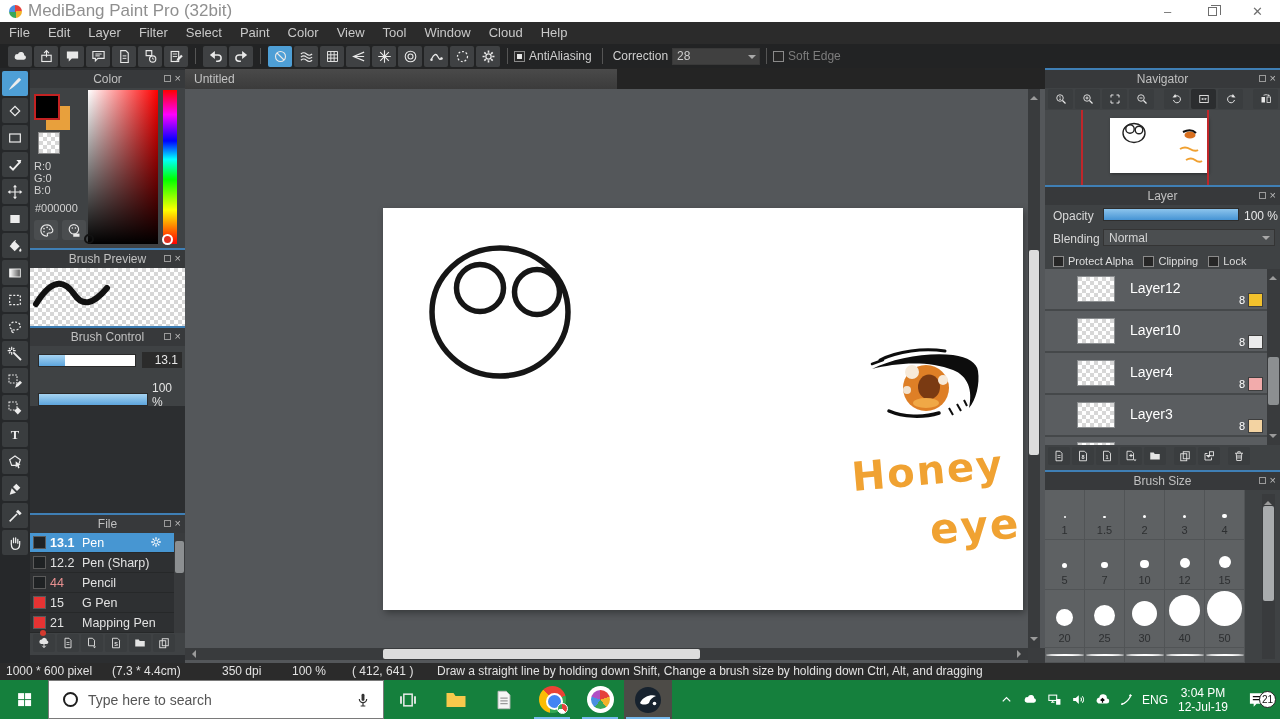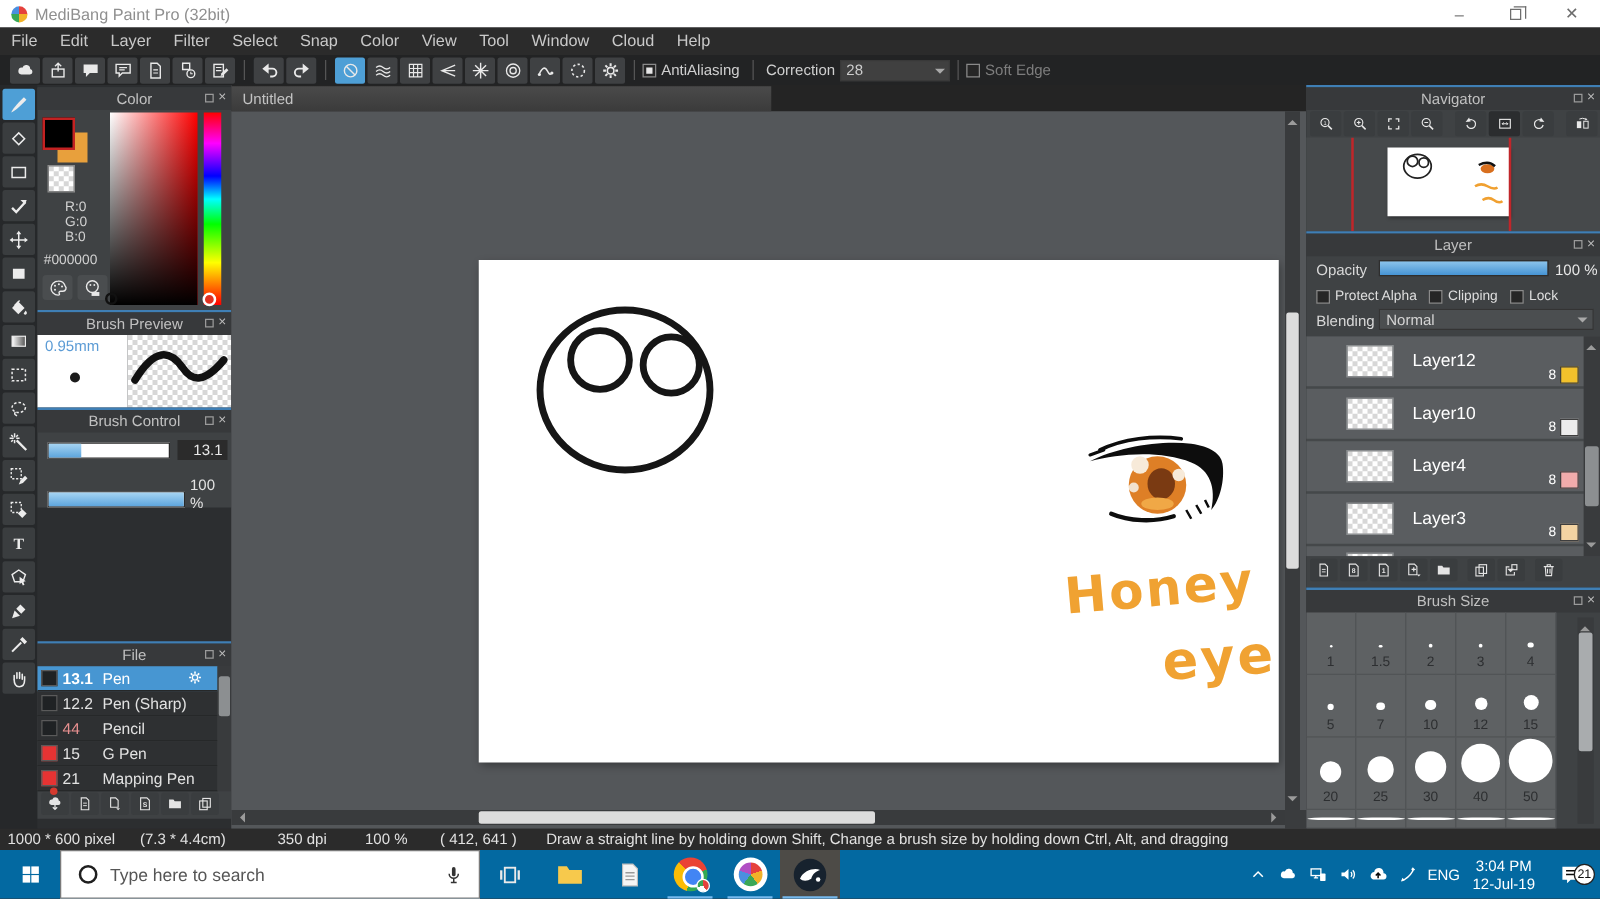--- a/index.html
+++ b/index.html
@@ -5,21 +5,21 @@
   * { margin:0; padding:0; box-sizing:border-box; }
   html,body { width:1280px; height:719px; }
   body { font-family:"Liberation Sans","DejaVu Sans",sans-serif; font-size:12px; overflow:hidden; background:#2c2e30; }
   .abs { position:absolute; }
   #screen { position:relative; width:1280px; height:719px; overflow:hidden; }
 
   
   #titlebar { left:0; top:0; width:1280px; height:22px; background:#ffffff; color:#8f8f8f; display:flex; align-items:center; }
   #app-logo { width:13px; height:13px; border-radius:50%; margin:0 6px 0 9px;
     background:conic-gradient(#e5413c 0 25%, #f2b229 0 50%, #3aa757 0 75%, #4a8fe0 0 100%); }
-  #app-title { font-size:13px; }
+  #app-title { font-size:17px; }
   .wc { position:absolute; top:0; width:45px; height:22px; display:flex; align-items:center; justify-content:center; color:#6e6e6e; font-size:13px; }
   #wc-min { right:90px; } #wc-max { right:45px; } #wc-close { right:0; }
   #wc-max .box { width:9px; height:9px; border:1px solid #6e6e6e; position:relative; background:#fff; }
   #wc-max .box:before { content:''; position:absolute; left:2px; top:-3px; width:9px; height:9px; border:1px solid #6e6e6e; border-bottom:none; border-left:none; }
 
   
   #menubar { left:0; top:22px; width:1280px; height:22px; background:#2b2b2b; display:flex; align-items:center; }
   .menu-item { color:#c9c9c9; font-size:13px; padding:0 9px; line-height:22px; }
 
   
@@ -107,21 +107,21 @@
   .bs-row { display:flex; }
   .bs-cell { width:40px; border-right:1px solid #515456; border-bottom:1px solid #515456; background:#5e6163; display:flex; flex-direction:column; align-items:center; justify-content:flex-end; overflow:hidden; }
   .bs-dot { background:#fff; border-radius:50%; margin-bottom:6px; }
   .bs-label { color:#2d2f31; font-size:11px; margin-bottom:3px; }
 
   
   #statusbar { left:0; top:663px; width:1280px; height:17px; background:#2b2b2b; color:#e2e2e2; font-size:12px; }
   #statusbar span { position:absolute; top:1px; white-space:nowrap; }
 
   
-  #taskbar { left:0; top:680px; width:1280px; height:39px; background:#0369a1; display:flex; align-items:stretch; }
+  #taskbar { left:0; top:680px; width:1280px; height:39px; background:#15803d; display:flex; align-items:stretch; }
   .tk-btn { width:48px; display:flex; align-items:center; justify-content:center; position:relative; flex:none; }
   .tk-underline { position:absolute; bottom:0; left:6px; right:6px; height:2px; background:#76b9ed; }
   #search-box { width:336px; background:#fff; border:1px solid #7a7a7a; display:flex; align-items:center; flex:none; position:relative; }
   #search-ring { width:15px; height:15px; border:2px solid #1f1f1f; border-radius:50%; margin:0 10px 0 14px; flex:none; }
   #search-input { border:none; outline:none; flex:1; font-size:14px; color:#444; font-family:"Liberation Sans",sans-serif; background:transparent; }
   #search-input::placeholder { color:#555; }
   .tray { display:flex; align-items:center; color:#fff; }
   .tray-ic { width:24px; display:flex; justify-content:center; align-items:center; flex:none; }
   #clock { text-align:center; font-size:12px; line-height:14px; color:#fff; width:62px; flex:none; }
   #lang { font-size:12px; width:34px; text-align:center; flex:none; }
@@ -425,21 +425,21 @@
       </div>
     <div class="wc" id="wc-close">✕</div>
   </div>
 
   <div id="menubar" class="abs">
       <span class="menu-item">File</span>
       <span class="menu-item">Edit</span>
       <span class="menu-item">Layer</span>
       <span class="menu-item">Filter</span>
       <span class="menu-item">Select</span>
-      <span class="menu-item">Snap</span>
+      <span class="menu-item">Paint</span>
       <span class="menu-item">Color</span>
       <span class="menu-item">View</span>
       <span class="menu-item">Tool</span>
       <span class="menu-item">Window</span>
       <span class="menu-item">Cloud</span>
       <span class="menu-item">Help</span>
     </div>
 
   <div id="toolbar" class="abs">
     <div style="width:7px"></div>
@@ -649,21 +649,21 @@
         <span class="ptitle">Color</span>
         <span class="ph-icons">
             <span class="popout"></span>
             <span class="closex">×</span>
           </span>
       </div>
       <div style="position:relative;height:160px">
         <div class="abs" style="left:16px;top:18px;width:24px;height:24px;background:#e8a03c"></div>
         <div class="abs" style="left:4px;top:6px;width:26px;height:26px;background:#000;border:2px solid #c32222"></div>
         <div class="abs checker" style="left:8px;top:44px;width:22px;height:22px;border:1px solid #8a8a8a"></div>
-        <div class="abs" style="left:22px;top:72px">
+        <div class="abs" style="left:4px;top:72px">
           <div class="rgb-line">R:0</div>
           <div class="rgb-line">G:0</div>
           <div class="rgb-line">B:0</div>
         </div>
         <div class="abs rgb-line" style="left:5px;top:114px">#000000</div>
         <div class="abs" style="left:4px;top:132px;display:flex;gap:4px">
           <div class="pal-btn">
               <svg class="ic">
                 <use href="#i-palette"></use>
               </svg>
@@ -684,24 +684,20 @@
     <div class="bluebar abs" style="top:180px;width:155px"></div>
     <div class="panel" style="top:182px;height:76px">
       <div class="phead">
         <span class="ptitle">Brush Preview</span>
         <span class="ph-icons">
             <span class="popout"></span>
             <span class="closex">×</span>
           </span>
       </div>
       <div style="display:flex;height:58px">
-        <div style="width:72px;background:#fff;position:relative">
-          <span style="position:absolute;left:6px;top:2px;color:#5b9bd5;font-size:12px">0.95mm</span>
-          <span style="position:absolute;left:26px;top:30px;width:8px;height:8px;border-radius:50%;background:#1b1b1b"></span>
-        </div>
         <div class="checker" style="flex:1;position:relative">
           <svg width="83" height="58" style="display:block">
             <path d="M6 36 C22 10 34 12 44 26 C52 38 62 38 77 20" fill="none" stroke="#111" stroke-width="6" stroke-linecap="round"></path>
           </svg>
         </div>
       </div>
     </div>
 
     <div class="bluebar abs" style="top:258px;width:155px"></div>
     <div class="panel" style="top:260px;height:78px">
@@ -928,42 +924,42 @@
         <span class="ptitle">Layer</span>
         <span class="ph-icons">
             <span class="popout"></span>
             <span class="closex">×</span>
           </span>
       </div>
       <div style="position:relative;height:22px">
         <span class="abs" style="left:8px;top:4px;color:#d8d8d8;font-size:12px">Opacity</span>
         <div class="abs" style="left:58px;top:3px;width:136px;height:13px;background:linear-gradient(to bottom,#8cc4ec,#4694d4);border:1px solid #2e2e2e"></div>
         <span class="abs" style="left:199px;top:4px;color:#e8e8e8;font-size:12px">100 %</span>
+      </div>
+      <div style="position:relative;height:24px">
+        <span class="abs" style="left:8px;top:5px;color:#d8d8d8;font-size:12px">Blending</span>
+        <div class="abs" style="left:58px;top:2px;width:172px;height:17px;background:#4b4e50;border:1px solid #343434;color:#d4d4d4;padding:1px 5px;position:relative">
+          <span>Normal</span>
+          <span style="position:absolute;right:4px;top:6px;border:4px solid transparent;border-top-color:#a9a9a9"></span>
+        </div>
       </div>
       <div style="display:flex;gap:10px;padding:2px 0 0 8px;height:18px">
         <span class="chk-label">
             <span class="cb"></span>
             <span>Protect Alpha</span>
           </span>
         <span class="chk-label">
             <span class="cb"></span>
             <span>Clipping</span>
           </span>
         <span class="chk-label">
             <span class="cb"></span>
             <span>Lock</span>
           </span>
       </div>
-      <div style="position:relative;height:24px">
-        <span class="abs" style="left:8px;top:5px;color:#d8d8d8;font-size:12px">Blending</span>
-        <div class="abs" style="left:58px;top:2px;width:172px;height:17px;background:#4b4e50;border:1px solid #343434;color:#d4d4d4;padding:1px 5px;position:relative">
-          <span>Normal</span>
-          <span style="position:absolute;right:4px;top:6px;border:4px solid transparent;border-top-color:#a9a9a9"></span>
-        </div>
-      </div>
       <div style="position:relative;height:176px;overflow:hidden;background:#45484a">
         <div style="margin-right:13px">
             <div class="layer-row">
               <div class="layer-thumb checker"></div>
               <div class="layer-name">Layer12</div>
               <div class="layer-bits">8</div>
               <div class="layer-chip" style="background: rgb(242, 193, 44);"></div>
             </div>
             <div class="layer-row">
               <div class="layer-thumb checker"></div>

